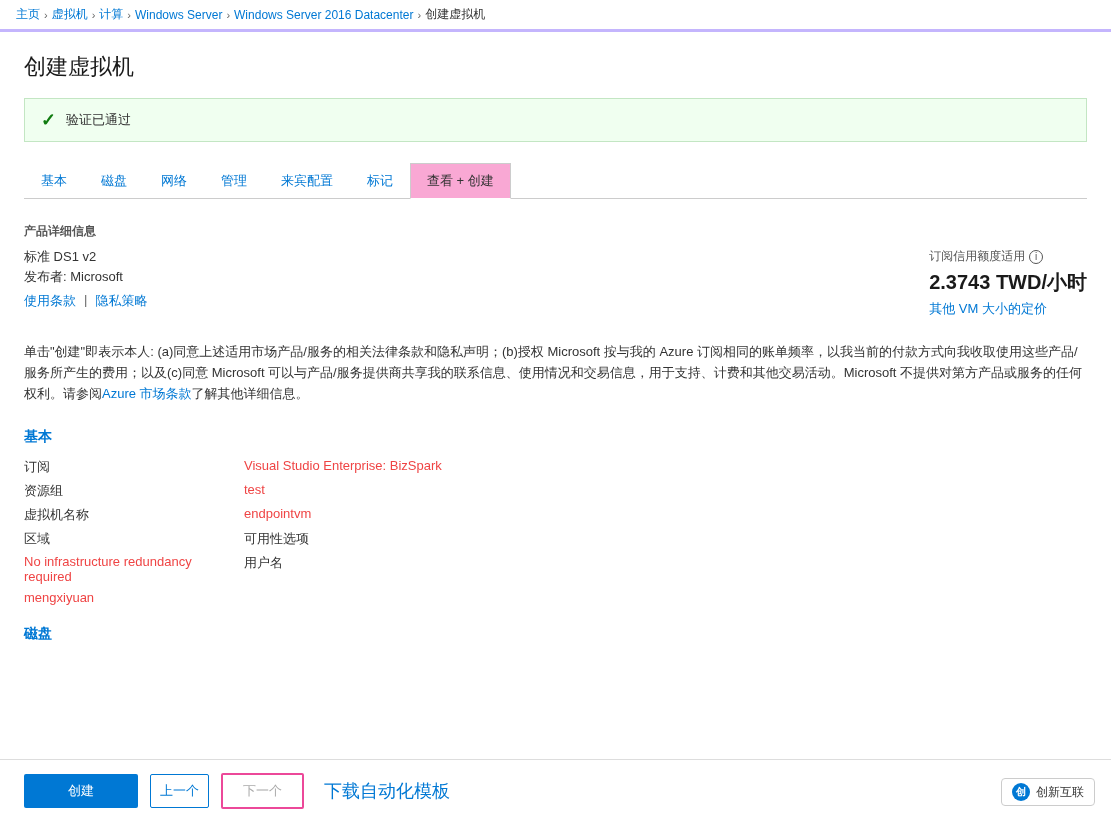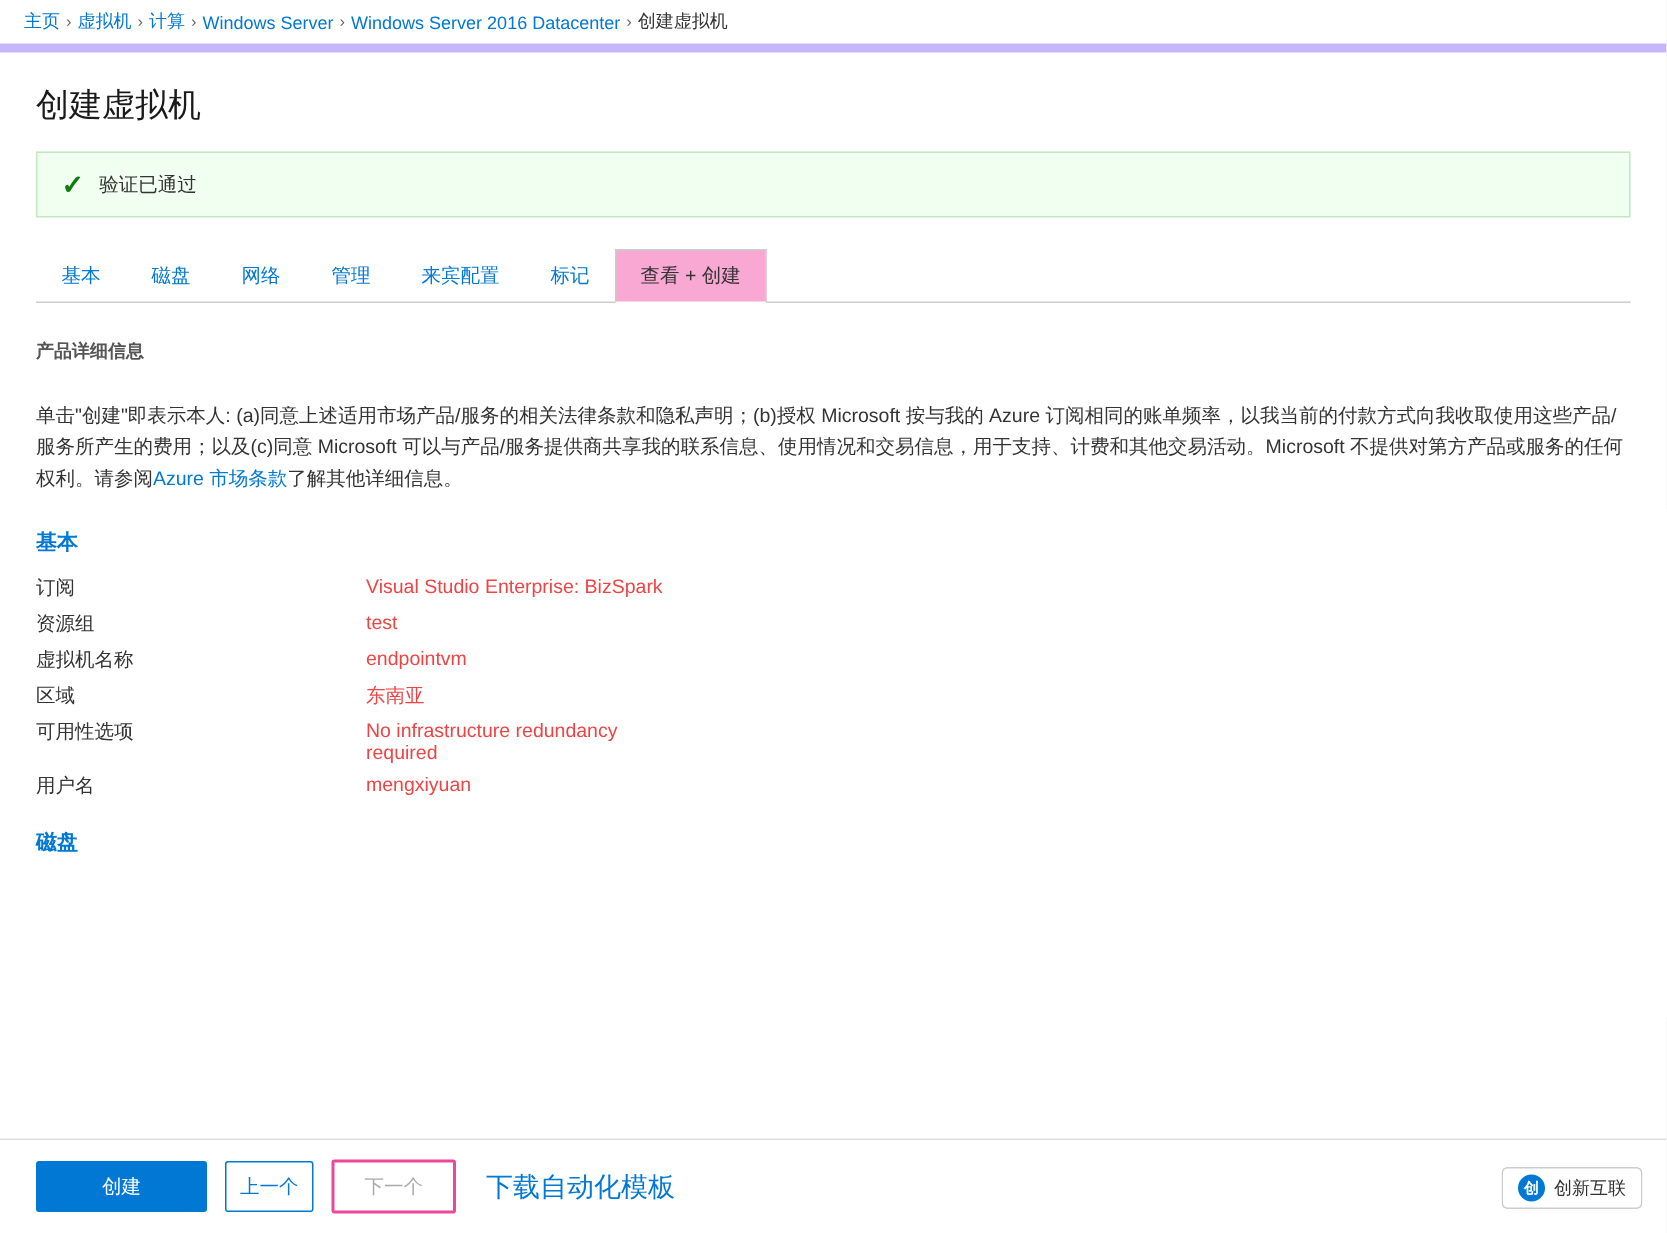--- a/index.html
+++ b/index.html
@@ -15,21 +15,21 @@
       background: #fff;
       width: 1111px;
       min-height: 822px;
       display: flex;
       flex-direction: column;
     }
 
     
     .breadcrumb-bar {
       background: #fff;
-      border-bottom: 6px solid #c4b5fd;
+      border-bottom: 3px solid #c4b5fd;
       padding: 6px 16px;
       display: flex;
       align-items: center;
       gap: 4px;
       font-size: 12px;
     }
     .breadcrumb-item {
       color: #0078d4;
       cursor: pointer;
     }
@@ -339,20 +339,41 @@
       <div class="tab-item">磁盘</div>
       <div class="tab-item">网络</div>
       <div class="tab-item">管理</div>
       <div class="tab-item">来宾配置</div>
       <div class="tab-item">标记</div>
       <div class="tab-item active">查看 + 创建</div>
     </div>
 
     <div class="section-block">
       <div class="section-label">产品详细信息</div>
+      <div class="product-info-row">
+        <div class="product-left">
+          <div class="product-name">标准 DS1 v2</div>
+          <div class="product-publisher">发布者: Microsoft</div>
+          <div class="product-links">
+            <a class="product-link">使用条款</a>
+            <span class="link-sep">|</span>
+            <a class="product-link">隐私策略</a>
+          </div>
+        </div>
+        <div class="product-right">
+          <div class="subscription-label">
+            <span>订阅信用额度适用</span>
+            <span class="info-icon">i</span>
+          </div>
+          <div class="price-value">
+            <span>2.3743 TWD</span><span>/小时</span>
+          </div>
+          <a class="other-vm-link">其他 VM 大小的定价</a>
+        </div>
+      </div>
     </div>
 
     <div class="terms-section">
       <div class="terms-text">
         <span>单击"创建"即表示本人: (a)同意上述适用市场产品/服务的相关法律条款和隐私声明；(b)授权 Microsoft 按与我的 Azure 订阅相同的账单频率，以我当前的付款方式向我收取使用这些产品/服务所产生的费用；以及(c)同意 Microsoft 可以与产品/服务提供商共享我的联系信息、使用情况和交易信息，用于支持、计费和其他交易活动。Microsoft 不提供对第方产品或服务的任何权利。请参阅</span><a class="terms-link">Azure 市场条款</a><span>了解其他详细信息。</span>
       </div>
     </div>
 
     <div class="summary-section">
       <div class="summary-title">基本</div>
@@ -361,21 +382,20 @@
         <div class="summary-key">订阅</div>
         <div class="summary-value">Visual Studio Enterprise: BizSpark</div>
 
         <div class="summary-key">资源组</div>
         <div class="summary-value">test</div>
 
         <div class="summary-key">虚拟机名称</div>
         <div class="summary-value">endpointvm</div>
 
         <div class="summary-key">区域</div>
-        <div class="summary-value">东南亚</div>
 
         <div class="summary-key">可用性选项</div>
         <div class="summary-value" style="white-space:pre-line;">No infrastructure redundancy
 required</div>
 
         <div class="summary-key">用户名</div>
         <div class="summary-value">mengxiyuan</div>
 
       </div>
     </div>

